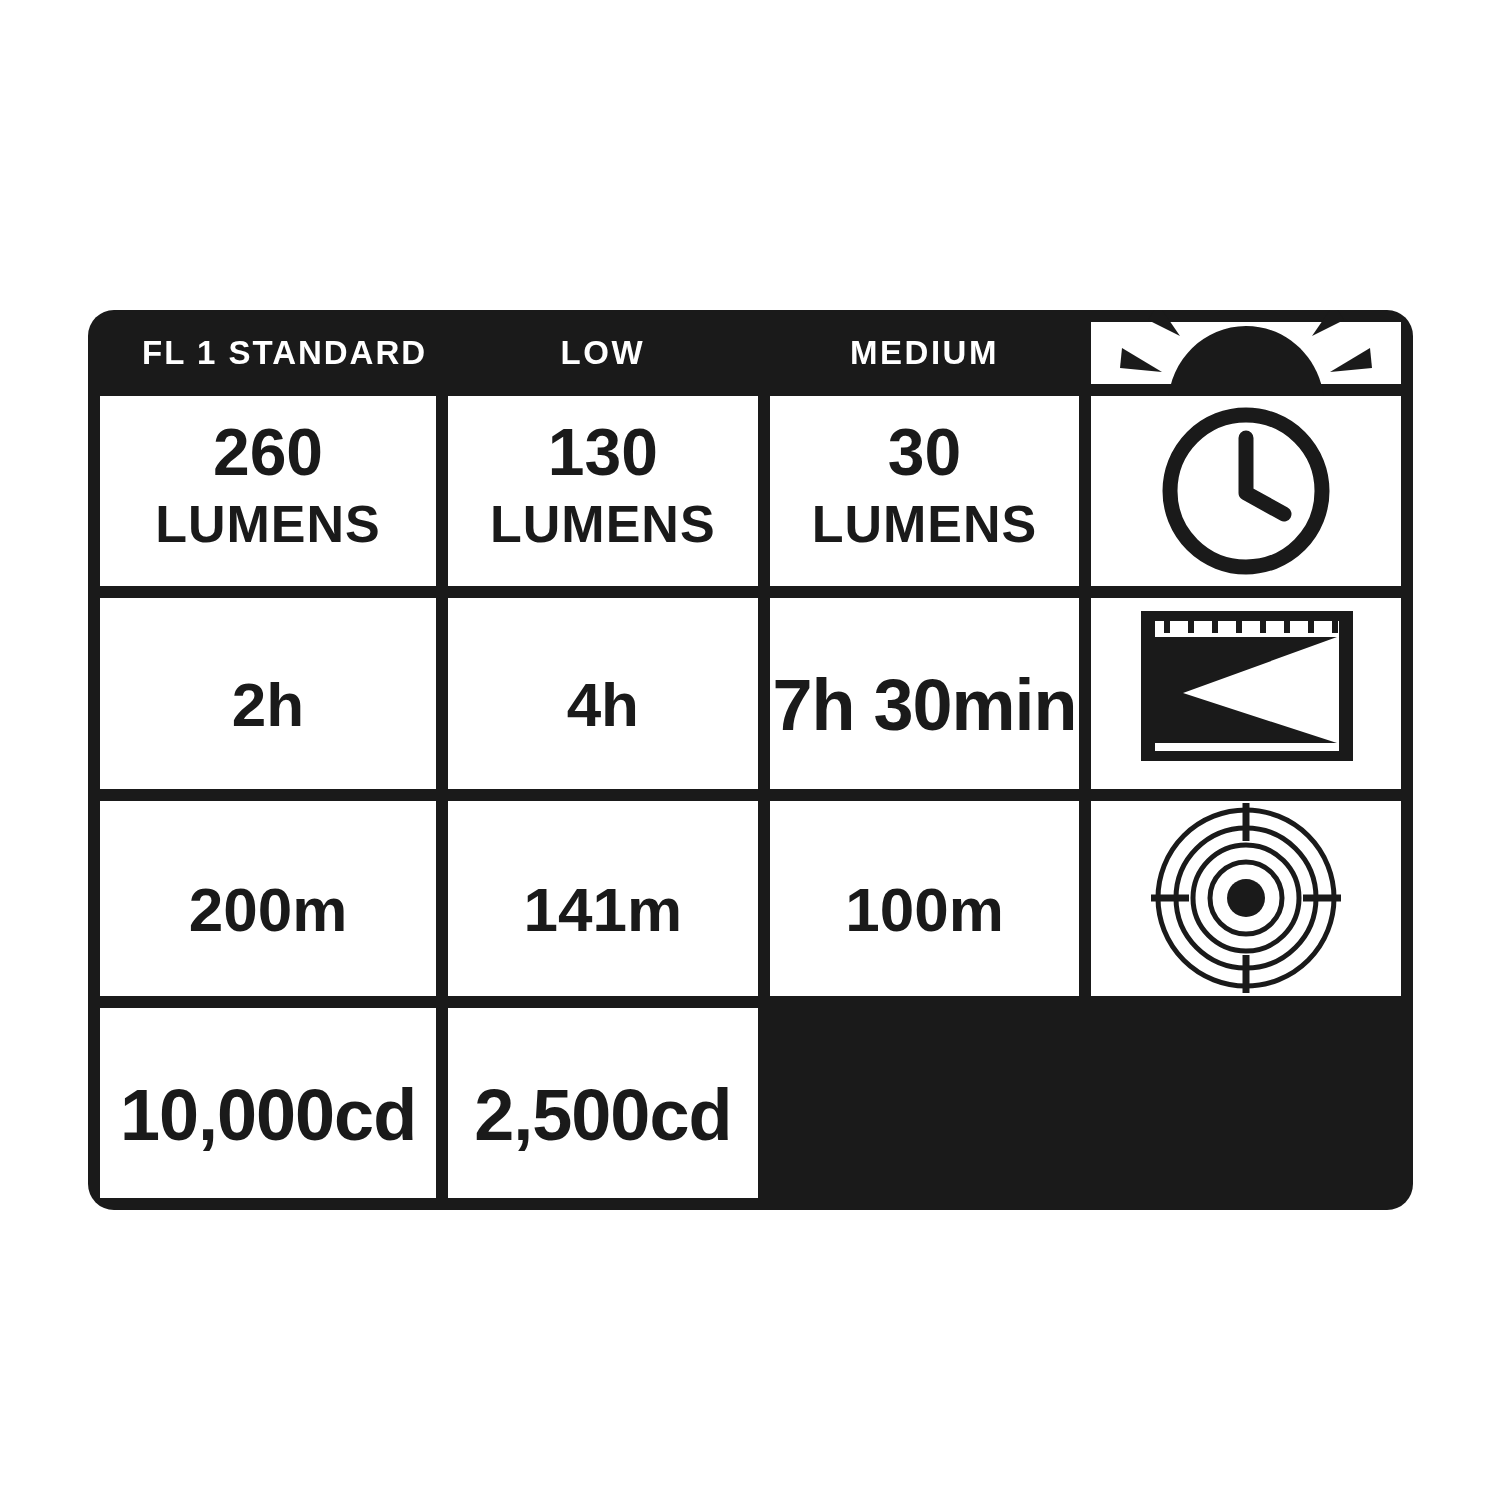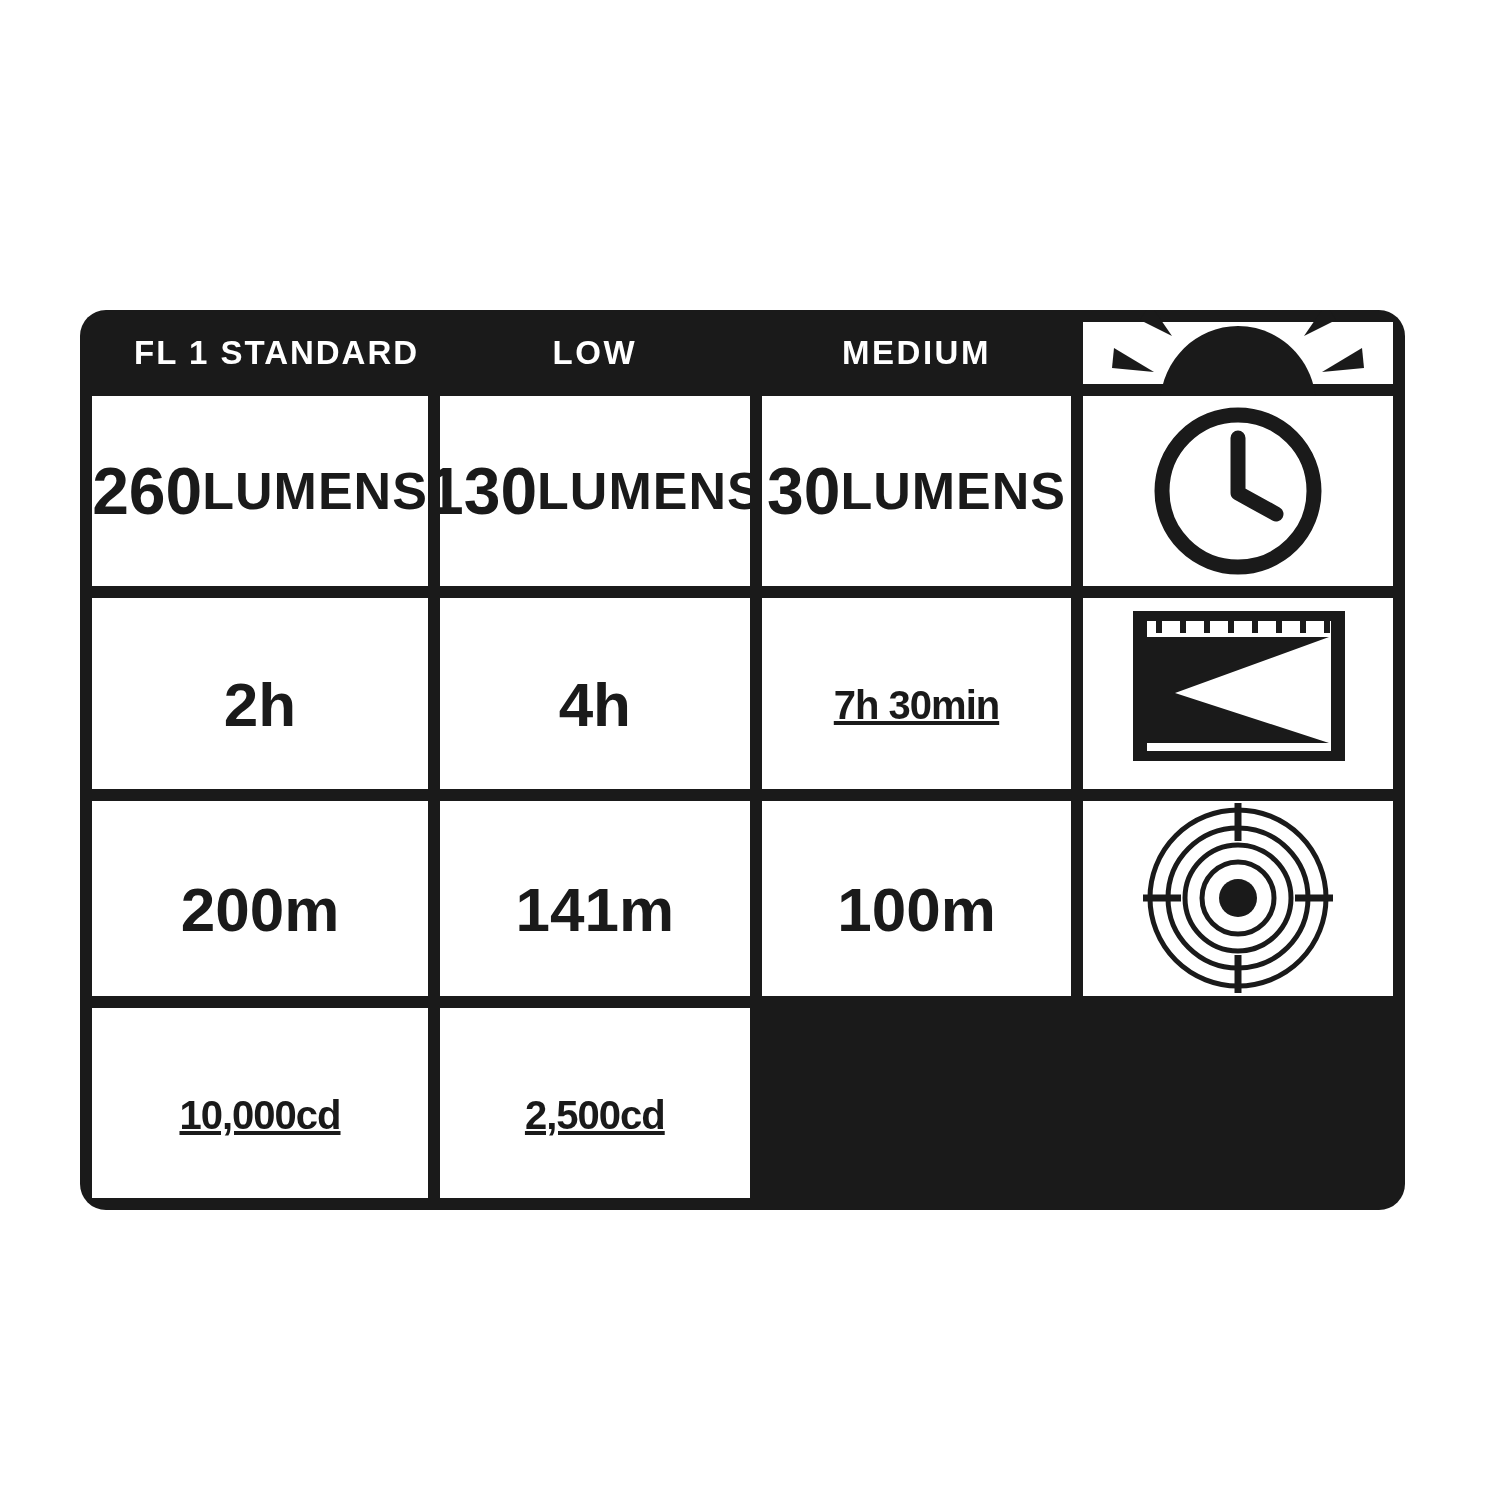--- a/index.html
+++ b/index.html
@@ -11,21 +11,21 @@
     font-family: "Liberation Sans", sans-serif;
   }
   #stage {
     position: relative;
     width: 1500px;
     height: 1500px;
     background: #ffffff;
   }
   .fl1-table {
     position: absolute;
-    left: 80px;
+    left: 88px;
     top: 310px;
     width: 1325px;
     height: 900px;
     background: #1a1a1a;
     border-radius: 26px;
     box-sizing: border-box;
     padding: 0;
     overflow: hidden;
   }
   .grid {
@@ -53,21 +53,21 @@
   .hdr.left {
     justify-content: flex-start;
     padding-left: 42px;
     letter-spacing: 2px;
   }
   .cell {
     background: #ffffff;
     display: flex;
     align-items: center;
     justify-content: center;
-    flex-direction: row;
+    flex-direction: column;
     color: #1a1a1a;
     font-weight: bold;
     overflow: hidden;
   }
   .val-big {
     font-size: 66px;
     line-height: 1.0;
     letter-spacing: 0px;
   }
   .val-unit {
@@ -75,23 +75,22 @@
     line-height: 1.5;
     letter-spacing: 1px;
   }
   .val-mid {
     font-size: 62px;
     line-height: 1.0;
     white-space: nowrap;
     margin-top: 24px;
   }
   .val-mid.small {
-    font-size: 40px;
+    font-size: 72px;
     letter-spacing: -1px;
-    text-decoration: underline;
   }
   .icon-cell {
     background: #ffffff;
     display: flex;
     align-items: center;
     justify-content: center;
   }
   .icon-cell svg { display: block; }
 </style>
 </head>

